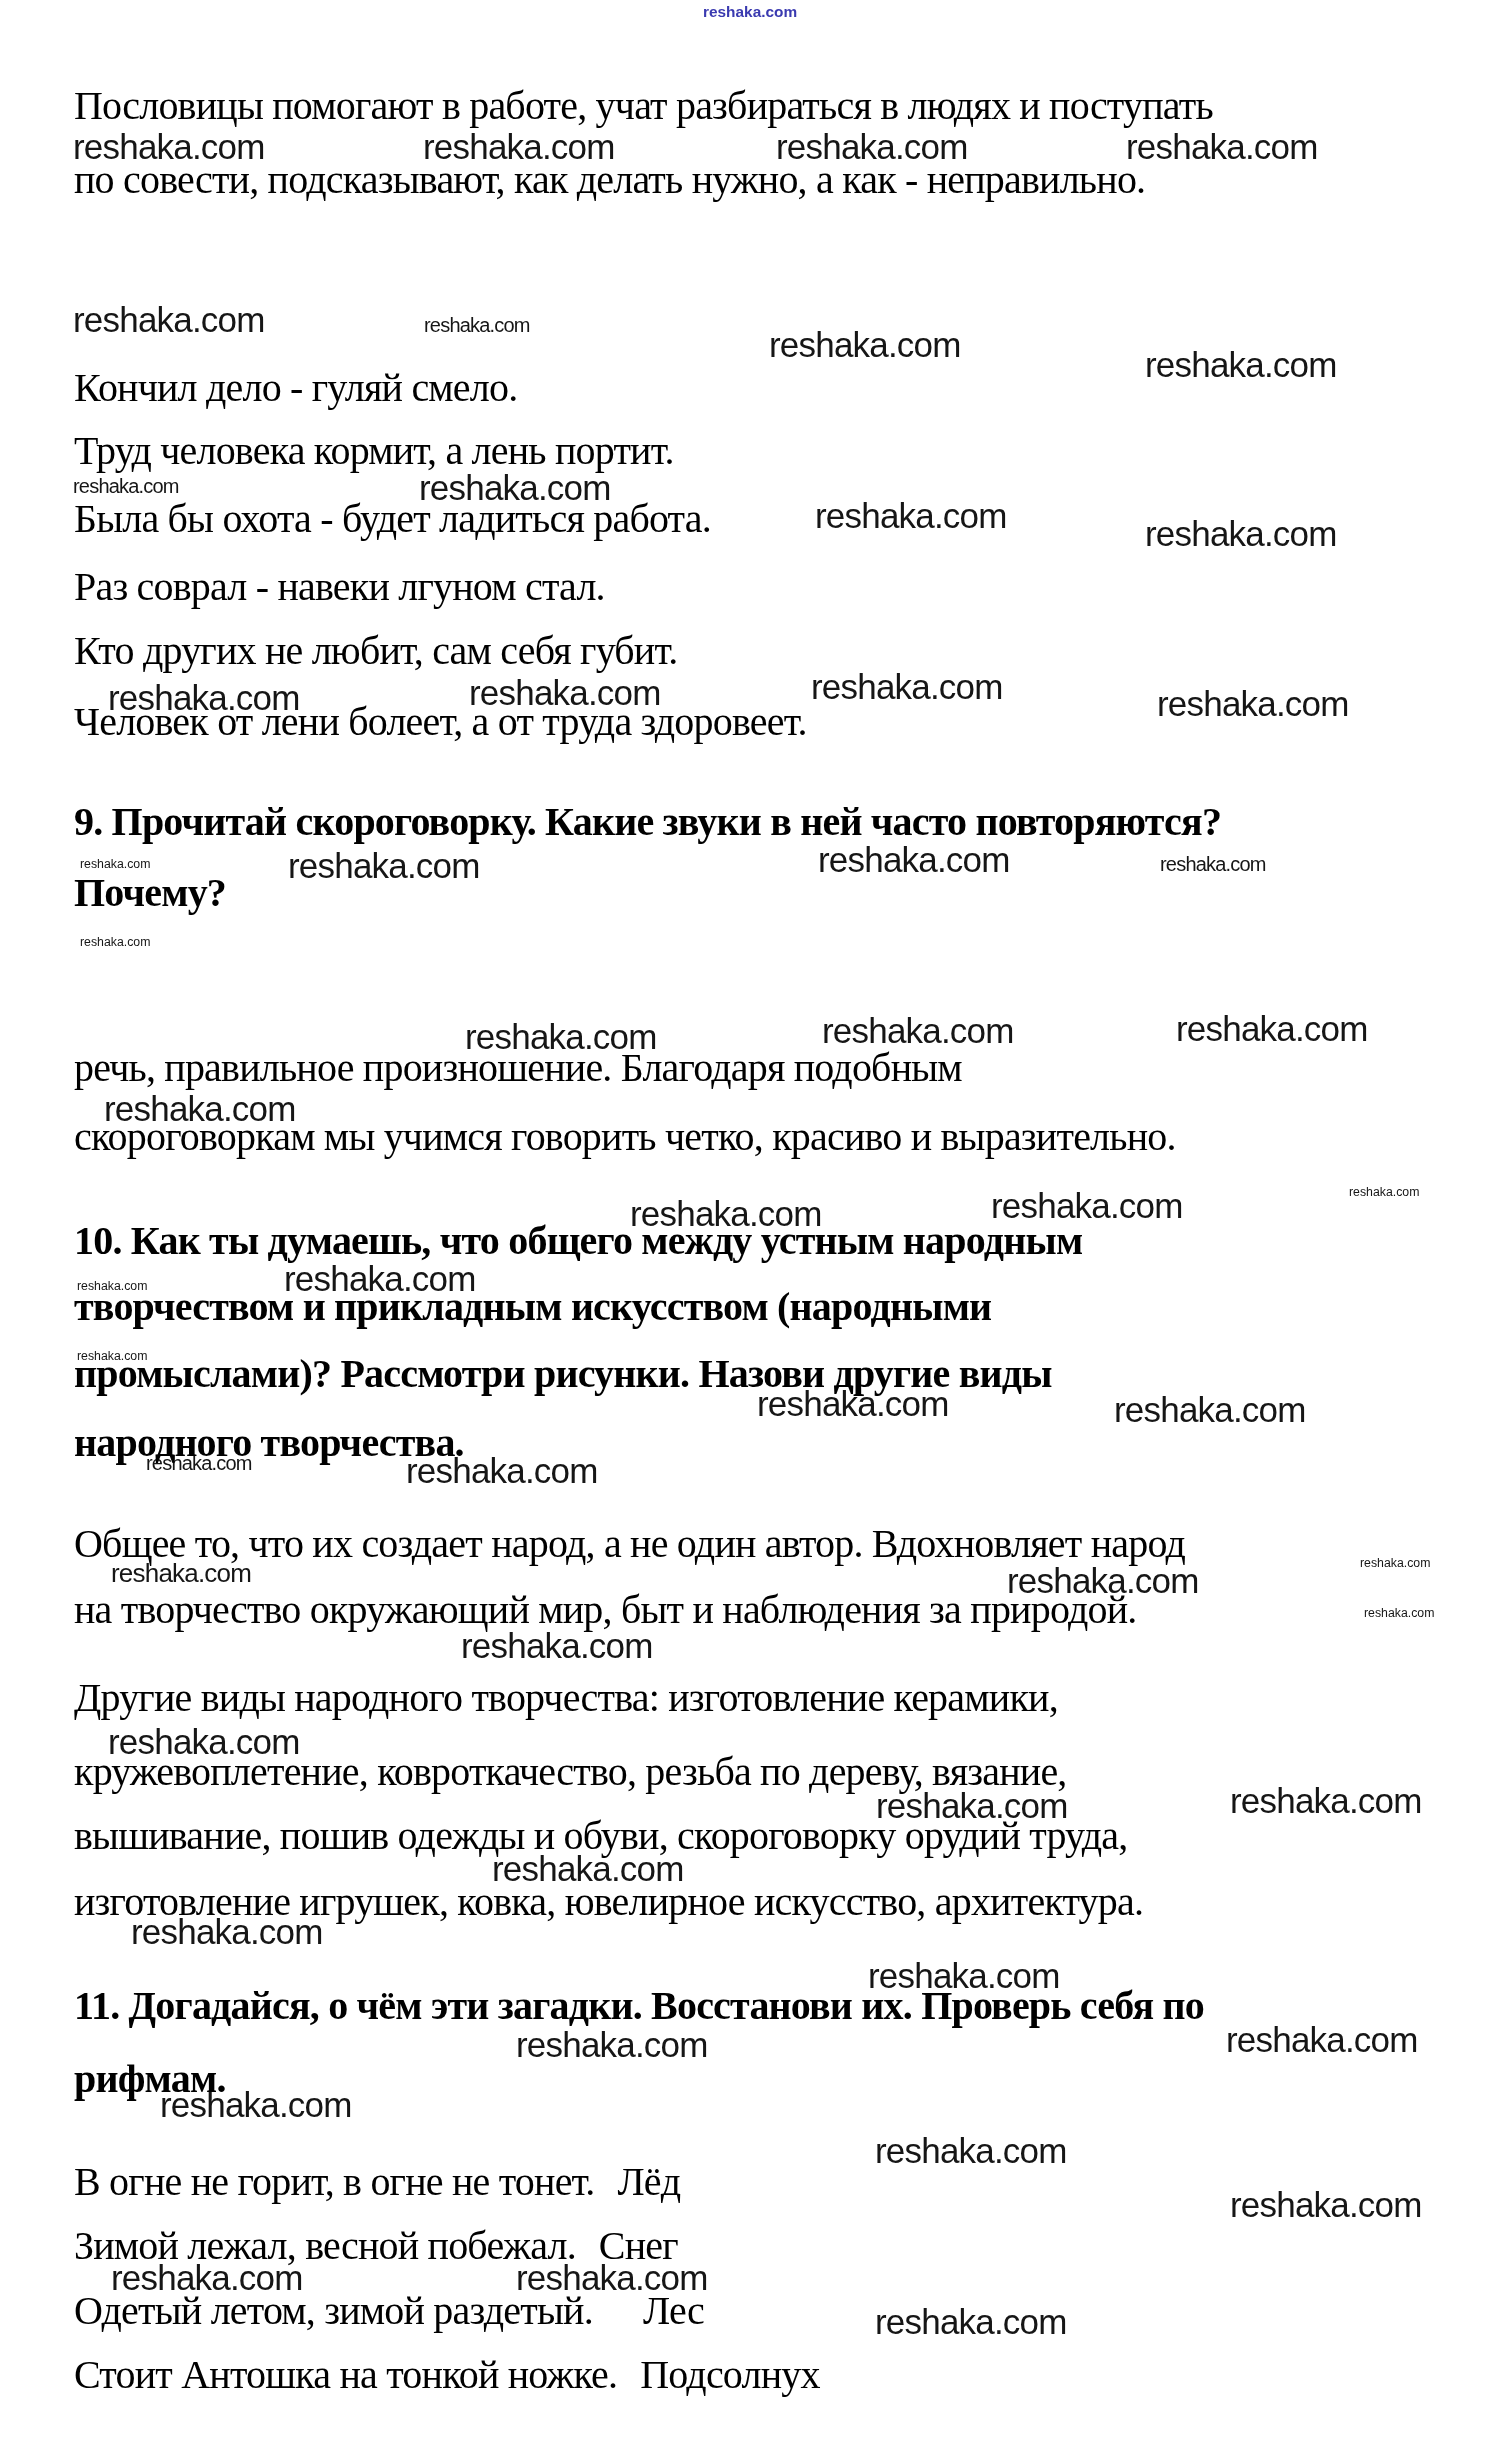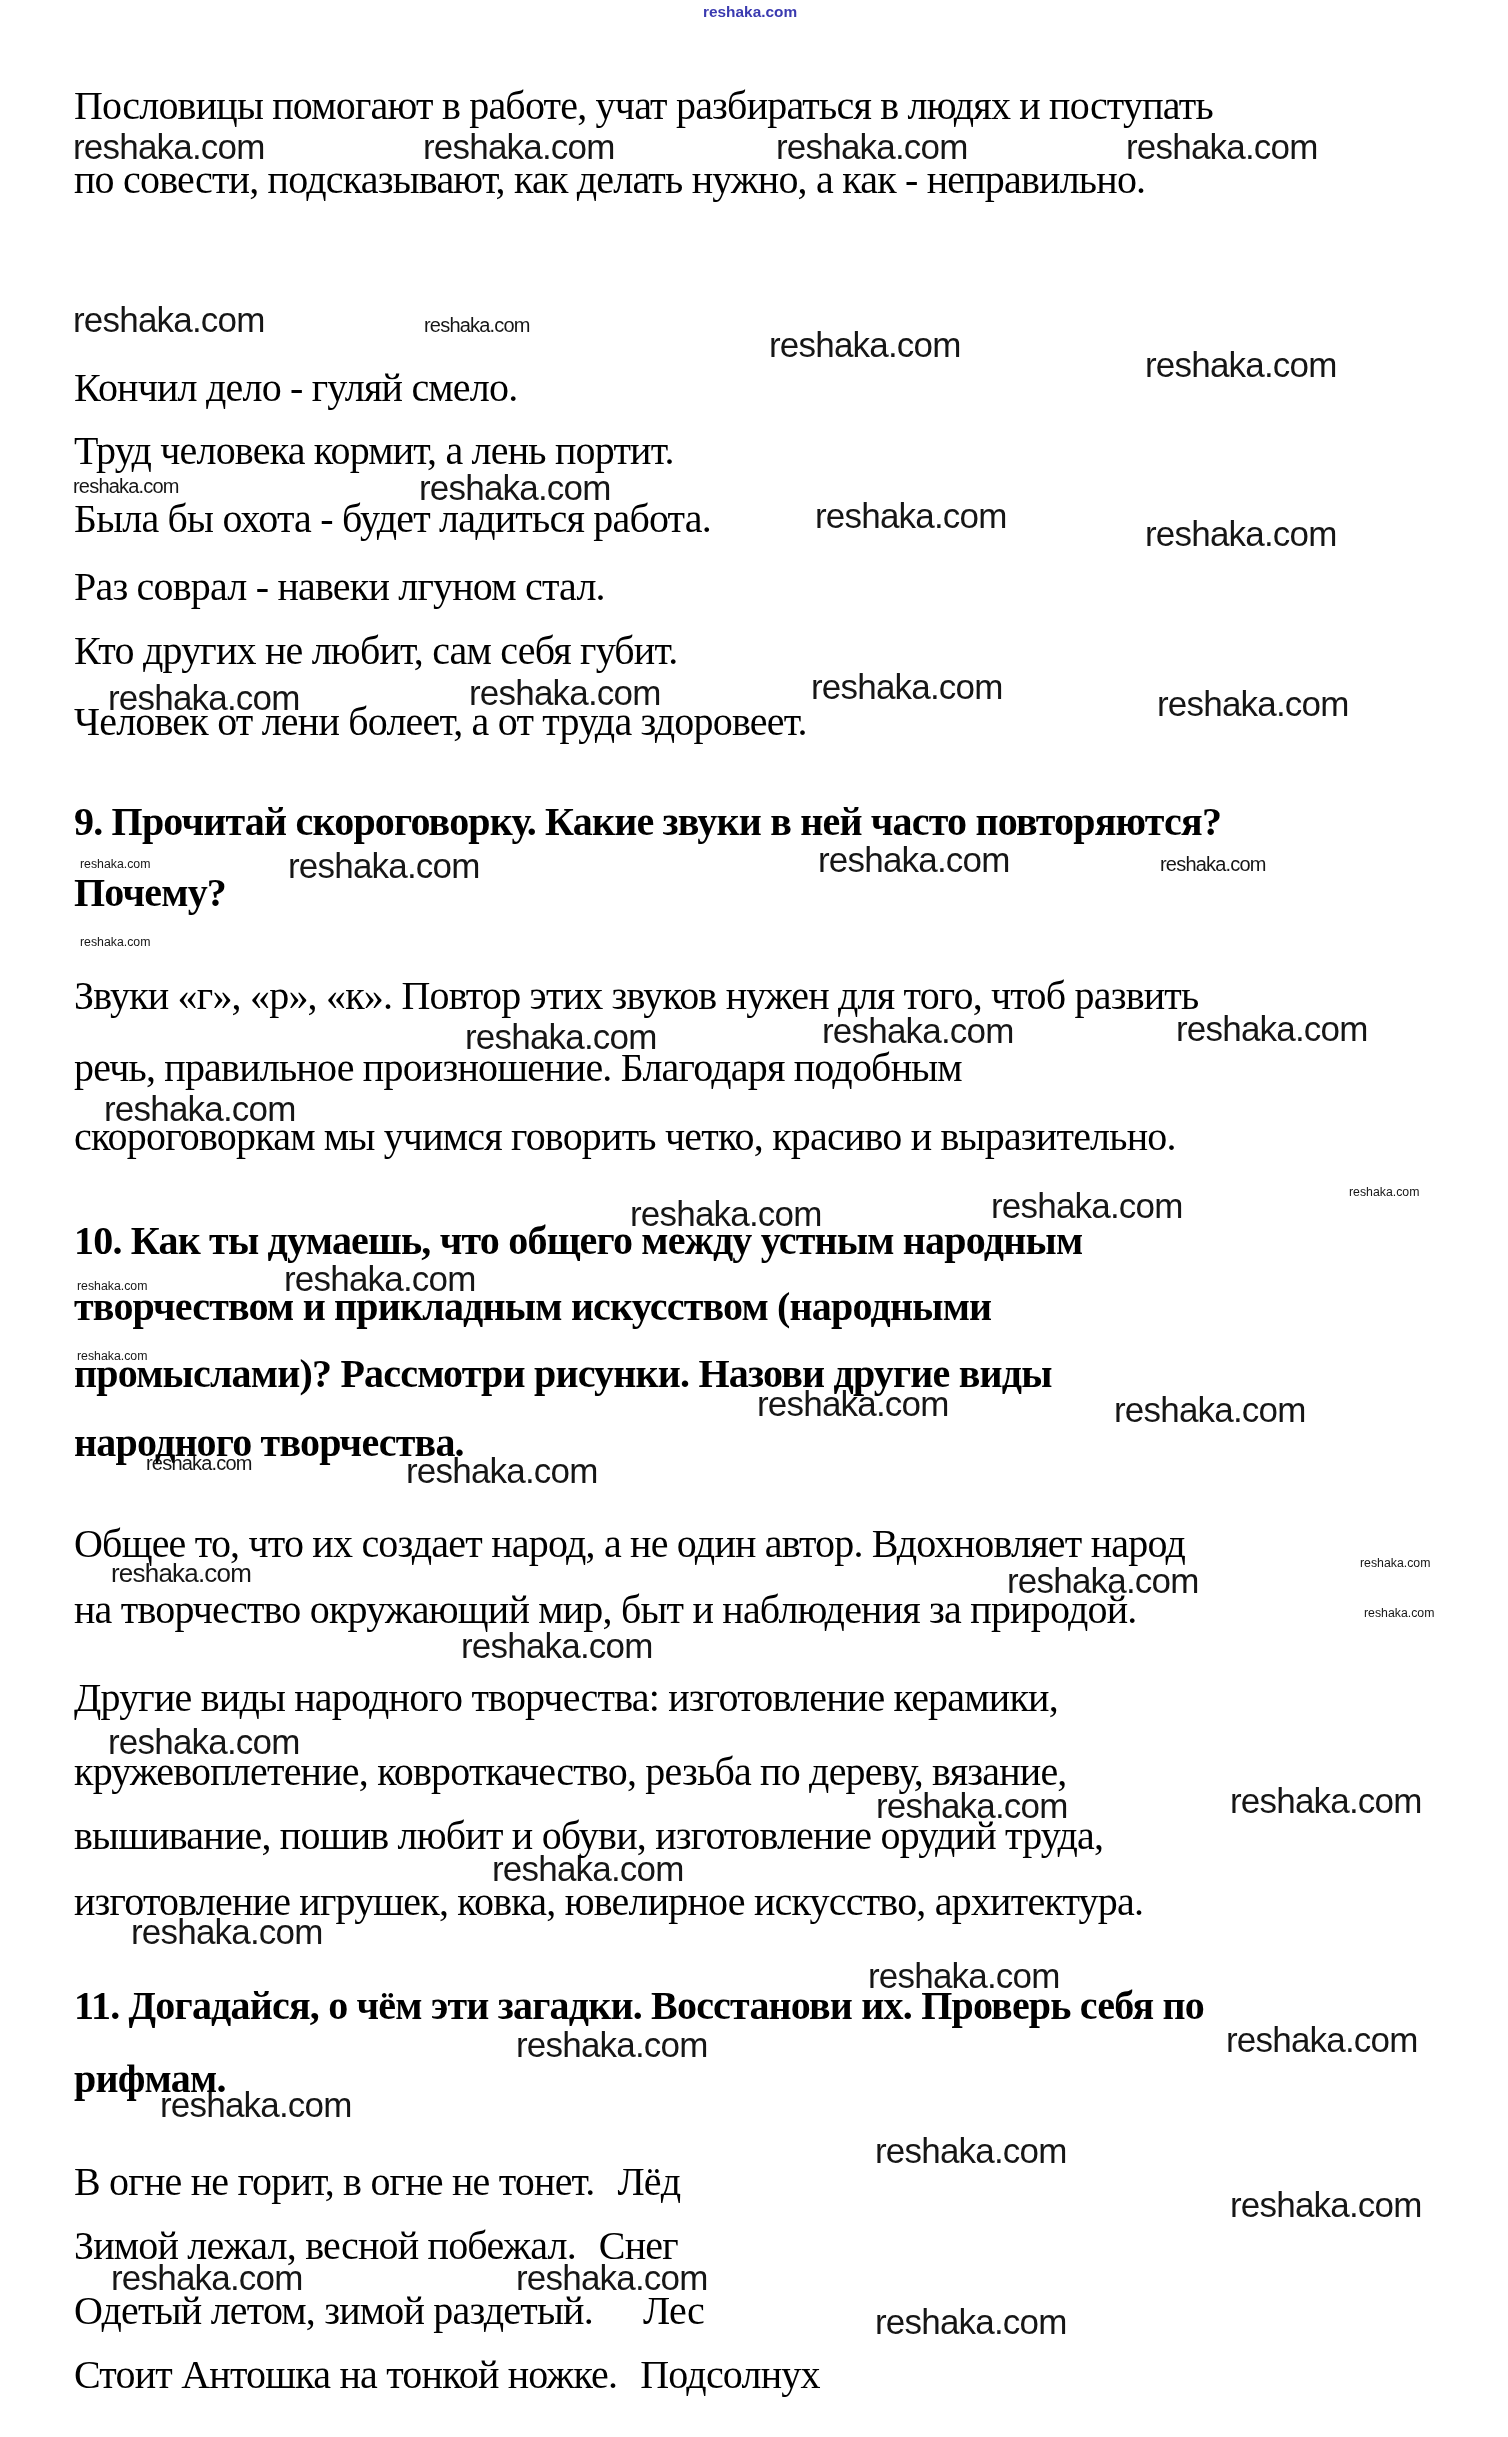--- a/index.html
+++ b/index.html
@@ -78,21 +78,20 @@
   <div class="line" style="left:74px;top:701px">Человек от лени болеет, а от труда здоровеет.</div>
 
   <div class="line bold" style="left:74px;top:801px">9. Прочитай скороговорку. Какие звуки в ней часто повторяются?</div>
   <span class="wm xs" style="left:80px;top:858px">reshaka.com</span>
   <span class="wm lg" style="left:288px;top:848px">reshaka.com</span>
   <span class="wm lg" style="left:818px;top:842px">reshaka.com</span>
   <span class="wm sm" style="left:1160px;top:854px">reshaka.com</span>
   <div class="line bold" style="left:74px;top:872px">Почему?</div>
   <span class="wm xs" style="left:80px;top:936px">reshaka.com</span>
 
-  <div class="line" style="left:74px;top:975px">Звуки «г», «р», «к». Повтор этих звуков нужен для того, чтоб развить</div>
   <span class="wm lg" style="left:465px;top:1019px">reshaka.com</span>
   <span class="wm lg" style="left:822px;top:1013px">reshaka.com</span>
   <span class="wm lg" style="left:1176px;top:1011px">reshaka.com</span>
   <div class="line" style="left:74px;top:1047px">речь, правильное произношение. Благодаря подобным</div>
   <span class="wm lg" style="left:104px;top:1091px">reshaka.com</span>
   <div class="line" style="left:74px;top:1116px">скороговоркам мы учимся говорить четко, красиво и выразительно.</div>
 
   <span class="wm lg" style="left:630px;top:1196px">reshaka.com</span>
   <span class="wm lg" style="left:991px;top:1188px">reshaka.com</span>
   <span class="wm xs" style="left:1349px;top:1186px">reshaka.com</span>
@@ -113,21 +112,21 @@
   <span class="wm lg" style="left:1007px;top:1563px">reshaka.com</span>
   <span class="wm xs" style="left:1360px;top:1557px">reshaka.com</span>
   <div class="line" style="left:74px;top:1589px">на творчество окружающий мир, быт и наблюдения за природой.</div>
   <span class="wm xs" style="left:1364px;top:1607px">reshaka.com</span>
   <span class="wm lg" style="left:461px;top:1628px">reshaka.com</span>
   <div class="line" style="left:74px;top:1677px">Другие виды народного творчества: изготовление керамики,</div>
   <span class="wm lg" style="left:108px;top:1724px">reshaka.com</span>
   <div class="line" style="left:74px;top:1751px">кружевоплетение, ковроткачество, резьба по дереву, вязание,</div>
   <span class="wm lg" style="left:876px;top:1788px">reshaka.com</span>
   <span class="wm lg" style="left:1230px;top:1783px">reshaka.com</span>
-  <div class="line" style="left:74px;top:1815px">вышивание, пошив любит и обуви, изготовление орудий труда,</div>
+  <div class="line" style="left:74px;top:1815px">вышивание, пошив одежды и обуви, скороговорку орудий труда,</div>
   <span class="wm lg" style="left:492px;top:1851px">reshaka.com</span>
   <div class="line" style="left:74px;top:1881px">изготовление игрушек, ковка, ювелирное искусство, архитектура.</div>
   <span class="wm lg" style="left:131px;top:1914px">reshaka.com</span>
   <span class="wm lg" style="left:868px;top:1958px">reshaka.com</span>
 
   <div class="line bold" style="left:74px;top:1985px">11. Догадайся, о чём эти загадки. Восстанови их. Проверь себя по</div>
   <span class="wm lg" style="left:516px;top:2027px">reshaka.com</span>
   <span class="wm lg" style="left:1226px;top:2022px">reshaka.com</span>
   <div class="line bold" style="left:74px;top:2058px">рифмам.</div>
   <span class="wm lg" style="left:160px;top:2087px">reshaka.com</span>

